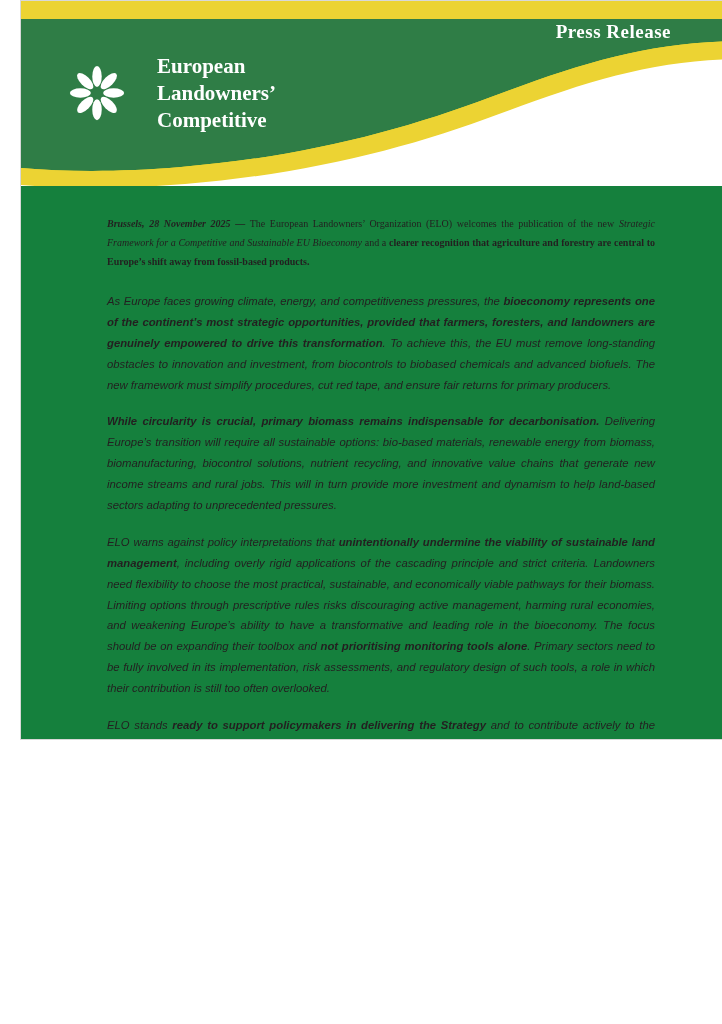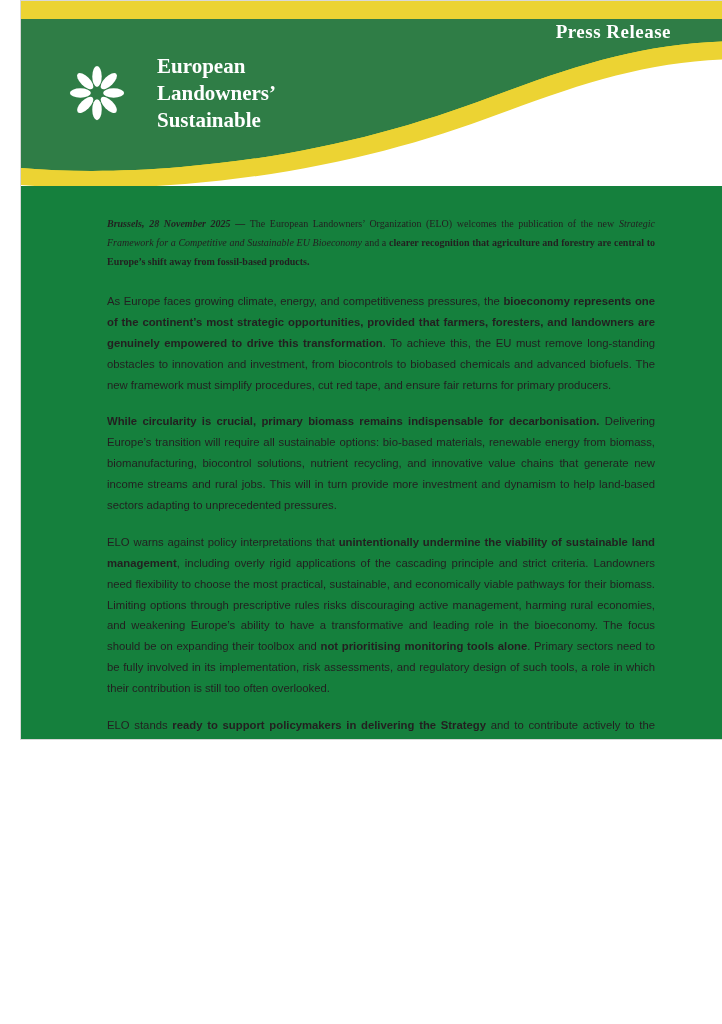--- a/index.html
+++ b/index.html
@@ -96,20 +96,21 @@
     text-align: center;
     line-height: 1.75;
     margin: 0 0 26px 0;
   }
   p.body-text {
     font-size: 11.3px;
     line-height: 1.85;
     text-align: justify;
     margin: 0 0 16px 0;
     color: #231f20;
+    font-style: italic;
   }
   .lead {
     font-family: "Liberation Serif", serif;
     font-size: 10px;
     line-height: 1.9;
     text-align: justify;
     margin: 0 0 20px 0;
     color: #231f20;
   }
   .lead .dateline {
@@ -163,21 +164,21 @@
           <ellipse cx="18.5" cy="18.5" rx="5.4" ry="12" transform="rotate(-45 18.5 18.5)"></ellipse>
           <ellipse cx="45.5" cy="45.5" rx="5.4" ry="12" transform="rotate(-45 45.5 45.5)"></ellipse>
           <ellipse cx="45.5" cy="18.5" rx="5.4" ry="12" transform="rotate(45 45.5 18.5)"></ellipse>
           <ellipse cx="18.5" cy="45.5" rx="5.4" ry="12" transform="rotate(45 18.5 45.5)"></ellipse>
         </g>
         <circle cx="32" cy="32" r="5" fill="#2f7d46"></circle>
       </svg>
       <div class="logo-words">
         <div>European</div>
         <div>Landowners’</div>
-        <div>Sustainable</div>
+        <div>Competitive</div>
       </div>
     </div>
   </div>
 
   <div class="content">
 
 
     <p class="lead">
       <span class="dateline">Brussels, 28 November 2025 —</span><span> The European Landowners’ Organization (ELO) welcomes the publication of the new </span><em>Strategic Framework for a Competitive and Sustainable EU Bioeconomy</em><span> and a </span><strong>clearer recognition that agriculture and forestry are central to Europe’s shift away from fossil-based products.</strong>
     </p>

